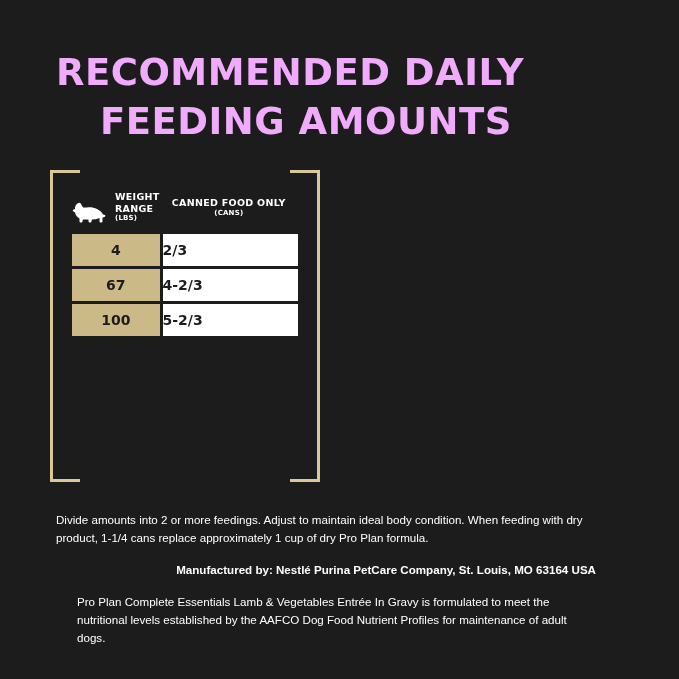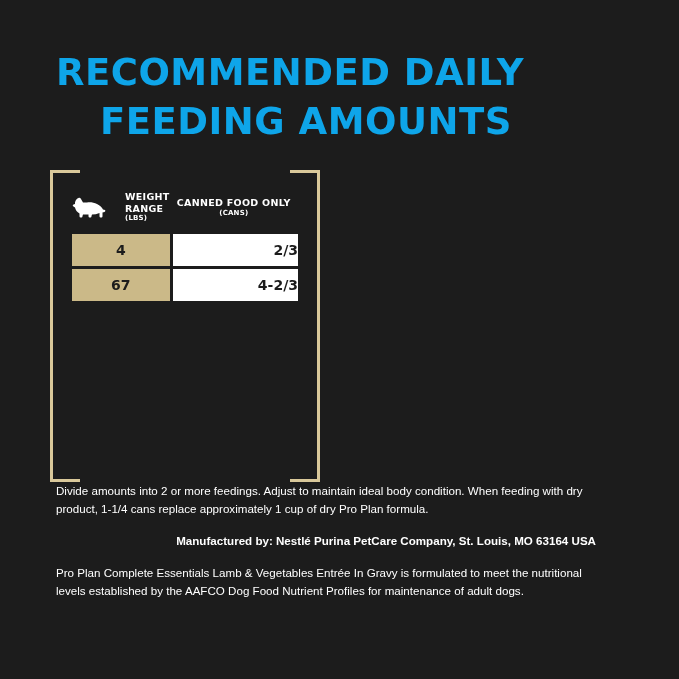--- a/index.html
+++ b/index.html
@@ -18,21 +18,21 @@
     width: 679px;
     height: 679px;
     background: #1c1c1c;
     box-sizing: border-box;
   }
   .title {
     position: absolute;
     left: 56px;
     top: 48px;
     width: 560px;
-    color: #0ea5e9;
+    color: #f0abfc;
     font-family: "DejaVu Sans", sans-serif;
     font-weight: bold;
     font-size: 37px;
     letter-spacing: 0.5px;
     line-height: 1.33;
     text-transform: uppercase;
   }
   .title .line2 {
     display: block;
     margin-left: 44px;
@@ -92,23 +92,23 @@
     letter-spacing: 0.3px;
     text-transform: uppercase;
   }
   .head-cell .sub {
     display: block;
     font-size: 7px;
     letter-spacing: 0.2px;
   }
   .head-weight {
     display: flex;
-    align-items: center;
+    align-items: flex-end;
     justify-content: center;
-    gap: 19px;
+    gap: 9px;
   }
   .dog-icon {
     display: inline-block;
     width: 34px;
     height: 22px;
     flex: none;
   }
   .head-weight-text {
     text-align: left;
     line-height: 1.2;
@@ -126,45 +126,46 @@
     padding: 0;
   }
   td.amount {
     width: 143px;
     height: 32px;
     background: #ffffff;
     color: #1c1c1c;
     font-family: "DejaVu Sans", sans-serif;
     font-weight: bold;
     font-size: 14px;
-    text-align: right;
+    text-align: left;
     vertical-align: middle;
     padding: 0;
     border-left: 3px solid #1c1c1c;
   }
 
   .notes {
     position: absolute;
     left: 56px;
-    top: 482px;
+    top: 511px;
     width: 540px;
     color: #ffffff;
   }
   .note {
     font-family: "Liberation Sans", sans-serif;
     font-size: 11.6px;
     line-height: 1.55;
     margin: 0 0 14px 0;
   }
   .note.bold {
     font-weight: bold;
     text-align: right;
   }
   .note.last {
     margin-bottom: 0;
+    margin-left: 21px;
   }
 </style>
 </head>
 <body>
 
 <div class="page">
 
   <div class="title">
     <span>RECOMMENDED DAILY</span>
     <span class="line2">FEEDING AMOUNTS</span>
@@ -204,20 +205,24 @@
       </thead>
       <tbody>
         <tr>
           <td class="weight">4</td>
           <td class="amount">2/3</td>
         </tr>
         <tr>
           <td class="weight">67</td>
           <td class="amount">4-2/3</td>
         </tr>
+        <tr>
+          <td class="weight">100</td>
+          <td class="amount">5-2/3</td>
+        </tr>
       </tbody>
     </table>
   </div>
 
   <div class="notes">
     <p class="note">Divide amounts into 2 or more feedings. Adjust to maintain ideal body condition. When feeding with dry product, 1-1/4 cans replace approximately 1 cup of dry Pro Plan formula.</p>
     <p class="note bold">Manufactured by: Nestlé Purina PetCare Company, St. Louis, MO 63164 USA</p>
     <p class="note last">Pro Plan Complete Essentials Lamb &amp; Vegetables Entrée In Gravy is formulated to meet the nutritional levels established by the AAFCO Dog Food Nutrient Profiles for maintenance of adult dogs.</p>
   </div>
 

